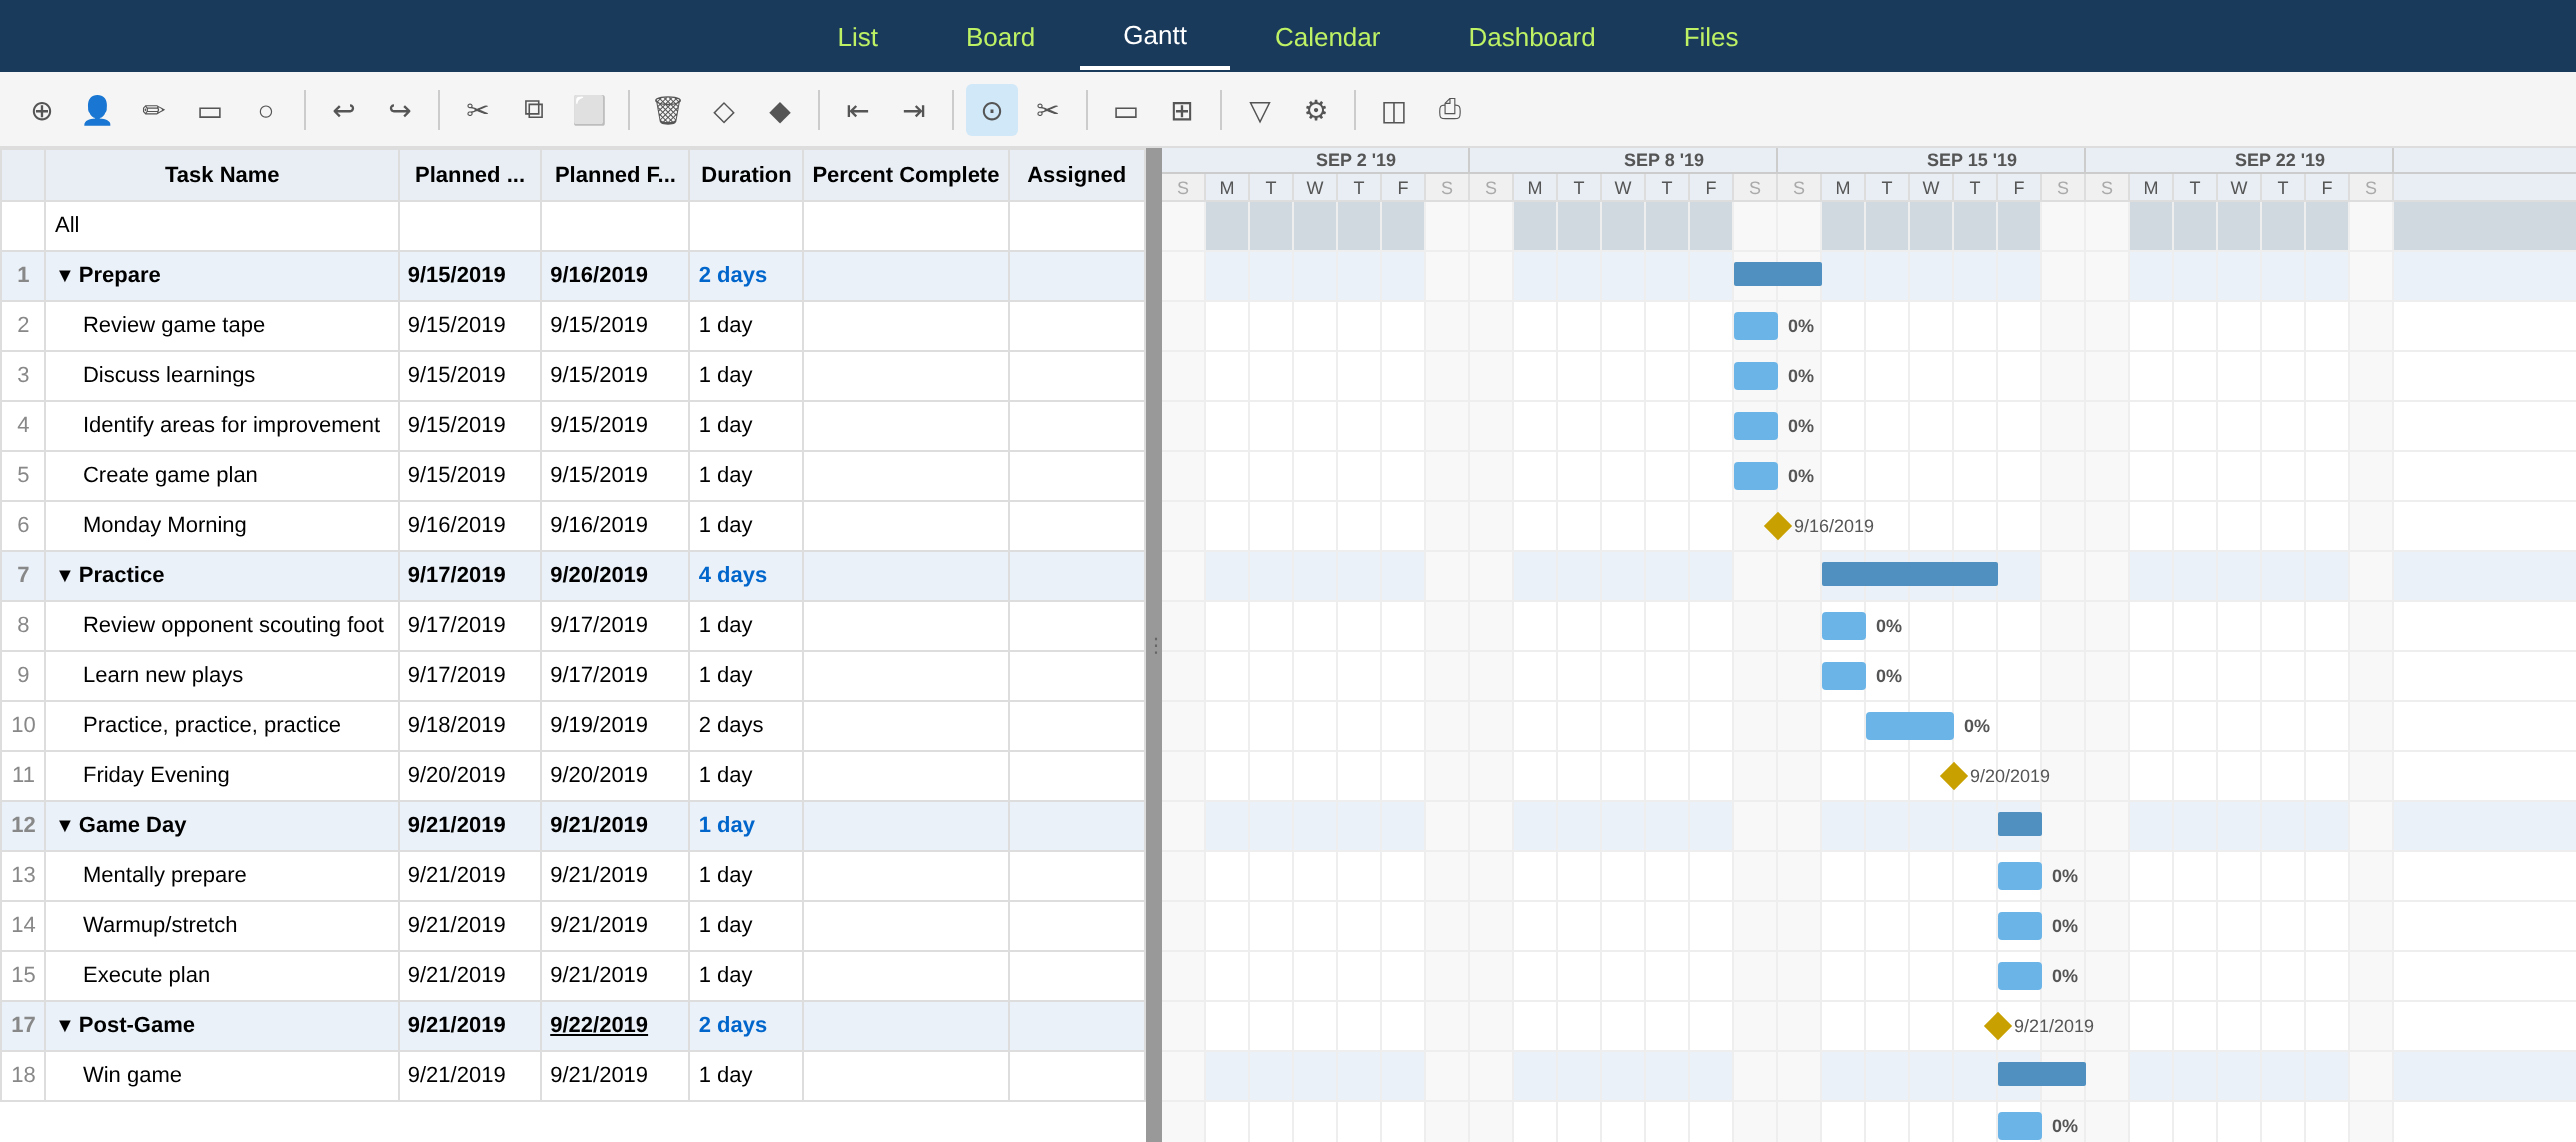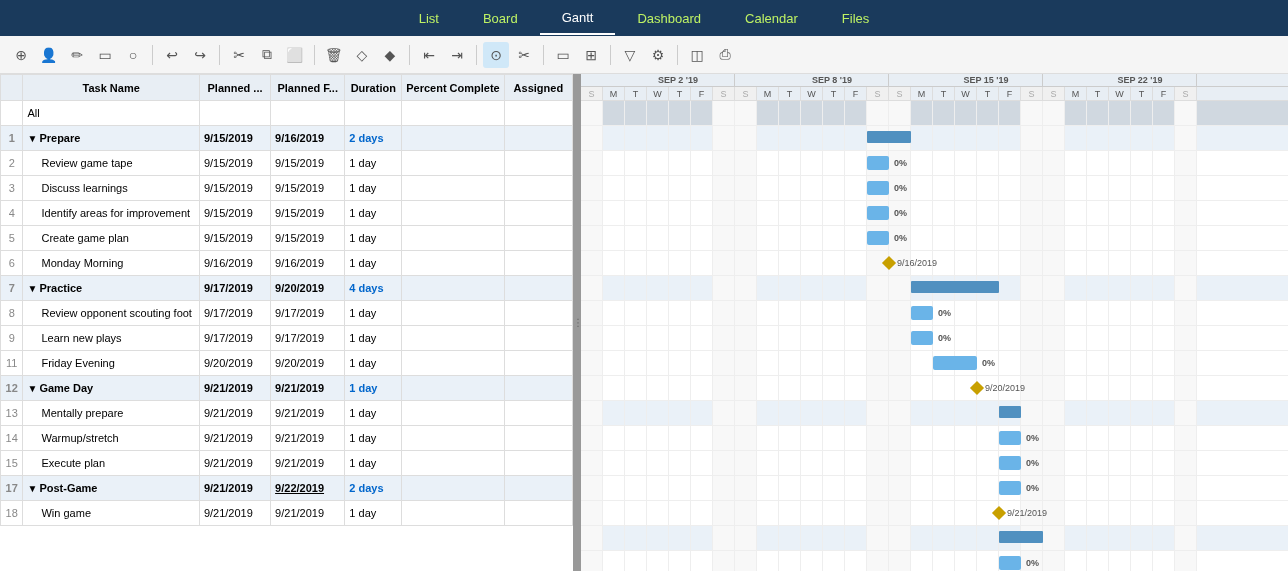--- a/index.html
+++ b/index.html
@@ -187,22 +187,22 @@
   </style>
 </head>
 <body>
 
 <div>
 
   <nav class="top-nav">
   <div class="top-nav-item">List</div>
       <div class="top-nav-item">Board</div>
       <div class="top-nav-item active">Gantt</div>
+      <div class="top-nav-item">Calendar</div>
       <div class="top-nav-item">Dashboard</div>
-      <div class="top-nav-item">Calendar</div>
       <div class="top-nav-item">Files</div>
     </nav>
 
   <div class="toolbar">
   <button class="tb-btn">⊕</button>
       <button class="tb-btn">👤</button>
       <button class="tb-btn">✏</button>
       <button class="tb-btn">▭</button>
       <button class="tb-btn">○</button>
       <div class="tb-sep"></div>
@@ -330,20 +330,29 @@
                 <td>1 day</td>
                 <td></td>
                 <td></td>
               </tr>
               <tr>
                 <td class="col-num">9</td>
                 <td class="col-name indent">Learn new plays</td>
                 <td>9/17/2019</td>
                 <td>9/17/2019</td>
                 <td>1 day</td>
+                <td></td>
+                <td></td>
+              </tr>
+              <tr>
+                <td class="col-num">10</td>
+                <td class="col-name indent">Practice, practice, practice</td>
+                <td>9/18/2019</td>
+                <td>9/19/2019</td>
+                <td>2 days</td>
                 <td></td>
                 <td></td>
               </tr>
               <tr>
                 <td class="col-num">11</td>
                 <td class="col-name indent">Friday Evening</td>
                 <td>9/20/2019</td>
                 <td>9/20/2019</td>
                 <td>1 day</td>
                 <td></td>

